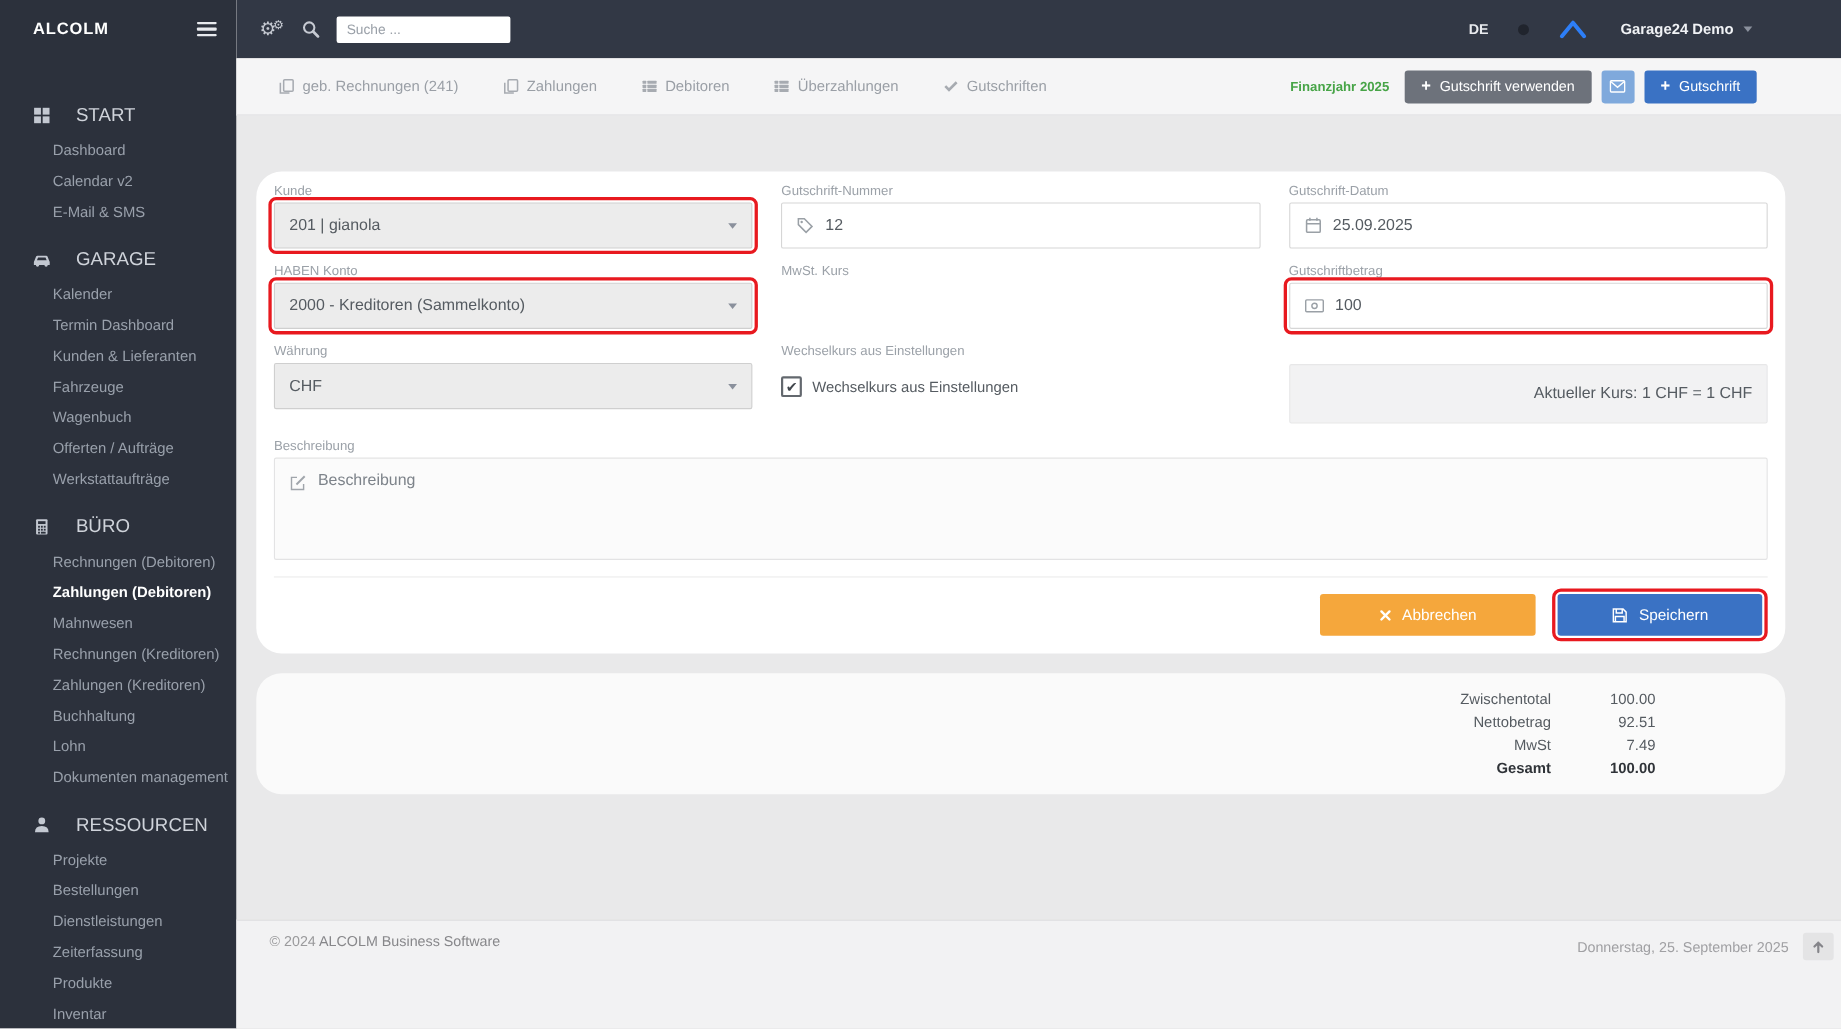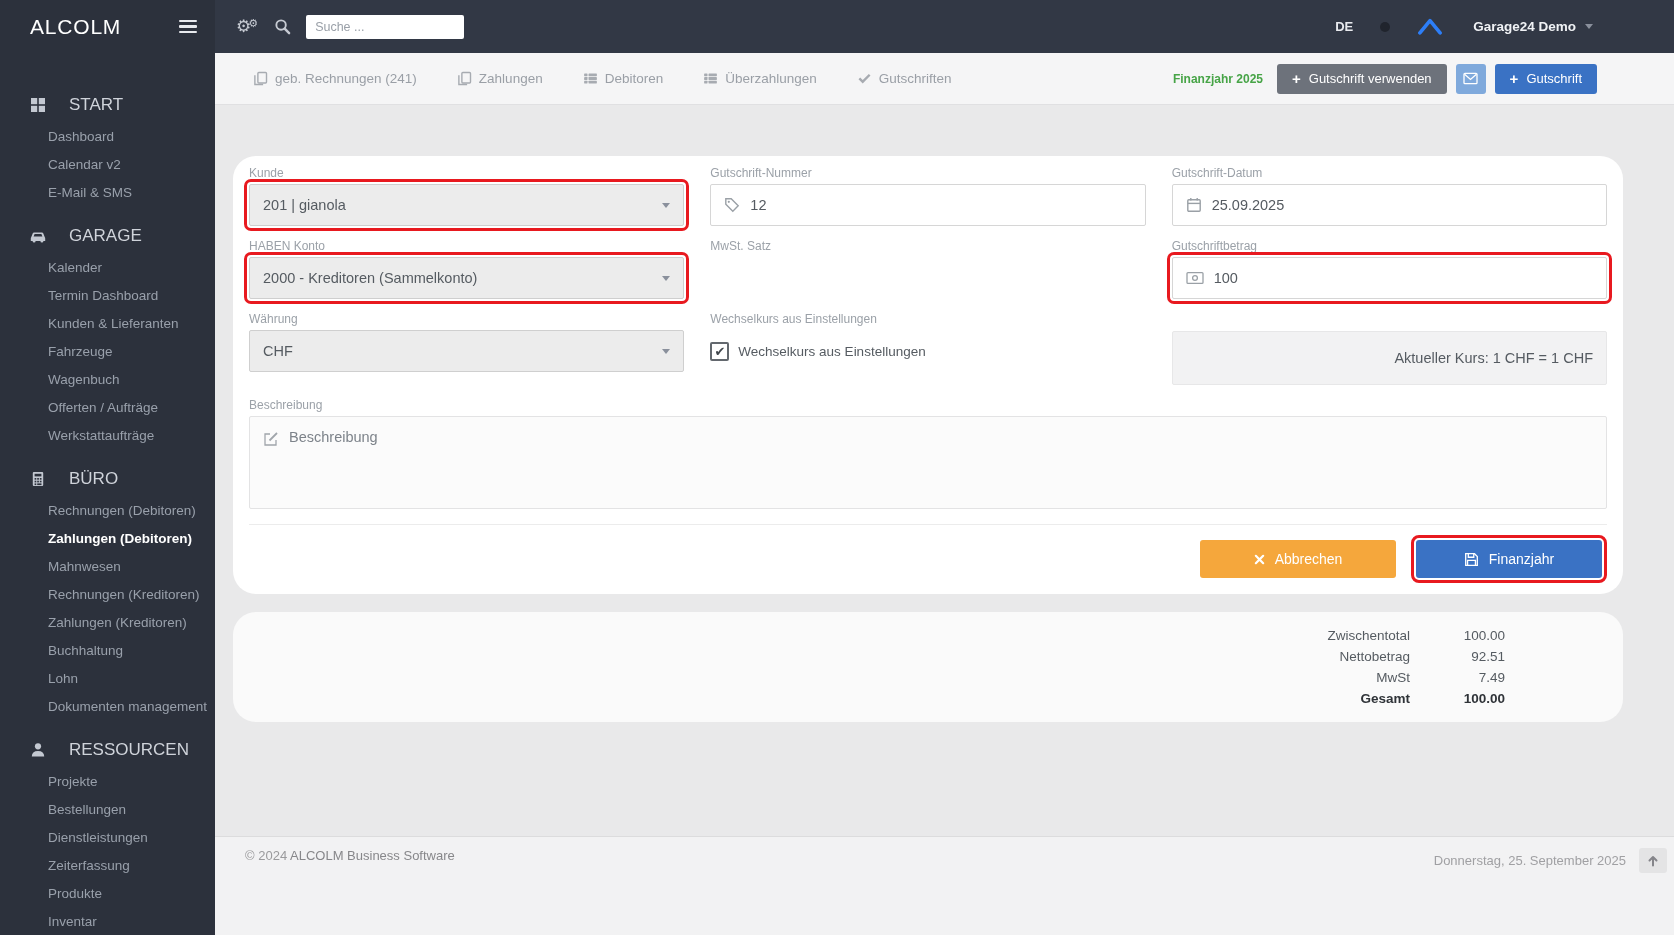--- a/index.html
+++ b/index.html
@@ -3,21 +3,21 @@
 <meta charset="utf-8">
 <style>
   * { margin:0; padding:0; box-sizing:border-box; }
   html,body { width:1674px; height:935px; overflow:hidden; }
   body { font-family:"Liberation Sans","DejaVu Sans",sans-serif; background:#e9e9ea; }
   .app { display:flex; width:1674px; height:935px; }
 
   
   .sidebar { flex:0 0 215px; background:var(--sidebar-bg,#2c313c); overflow:hidden; }
   .sb-header { height:53px; display:flex; align-items:center; padding:0 18px 0 30px; }
-  .logo { color:#fff; font-size:21px; font-weight:400; letter-spacing:.8px; }
+  .logo { color:#fff; font-size:15px; font-weight:700; letter-spacing:.8px; }
   .hamburger { margin-left:auto; display:flex; flex-direction:column; gap:3px; cursor:pointer; }
   .hamburger i { display:block; width:18px; height:2.5px; background:#e8eaee; border-radius:1px; }
   #sidebar-nav { padding-top:22px; }
   .sb-section { margin-top:13px; }
   .sb-head { display:flex; align-items:center; gap:22px; padding:7px 14px 7px 29px; color:#cfd3da; font-size:17px; cursor:pointer; }
   .sb-head .svgicon { width:18px; height:16px; color:#c3c8d1; }
   .sb-item { padding:6.5px 10px 6.5px 48px; font-size:13.5px; color:#99a0ab; cursor:pointer; white-space:nowrap; }
   .sb-item.active { color:#ffffff; font-weight:700; }
   .svgicon { display:inline-flex; }
   .svgicon svg { width:100%; height:100%; display:block; }
@@ -335,21 +335,21 @@
 
         <div class="frow">
           <div class="field">
             <span class="field-label">HABEN Konto</span>
             <div class="control select hl">
               <span>2000 - Kreditoren (Sammelkonto)</span>
               <span class="caret"></span>
             </div>
           </div>
           <div class="field">
-            <span class="field-label">MwSt. Satz</span>
+            <span class="field-label">MwSt. Kurs</span>
           </div>
           <div class="field">
             <span class="field-label">Gutschriftbetrag</span>
             <div class="control inputbox hl">
               <span class="ficon wide svgicon">
                 <svg viewBox="0 0 18 14" fill="none" stroke="currentColor" stroke-width="1.3">
                     <rect x="1" y="1.6" width="16" height="10.8" rx="1"></rect>
                     <circle cx="9" cy="7" r="2.4"></circle>
                   </svg>
               </span>
@@ -405,21 +405,21 @@
             <span>Abbrechen</span>
           </button>
           <button class="action-btn btn-save hl">
             <span class="floppy svgicon">
               <svg viewBox="0 0 16 16" fill="none" stroke="#fff" stroke-width="1.4">
                   <path d="M1.8 1.8 H11.2 L14.2 4.8 V14.2 H1.8 Z"></path>
                   <path d="M4.6 1.8 V5.6 H10.4 V1.8"></path>
                   <path d="M3.8 14.2 V9 H12.2 V14.2"></path>
                 </svg>
             </span>
-            <span>Finanzjahr</span>
+            <span>Speichern</span>
           </button>
         </div>
       </section>
 
       <section class="card totals-card">
         <div id="totals">
             <div class="trow">
               <span class="tlabel">Zwischentotal</span>
               <span class="tval">100.00</span>
             </div>

